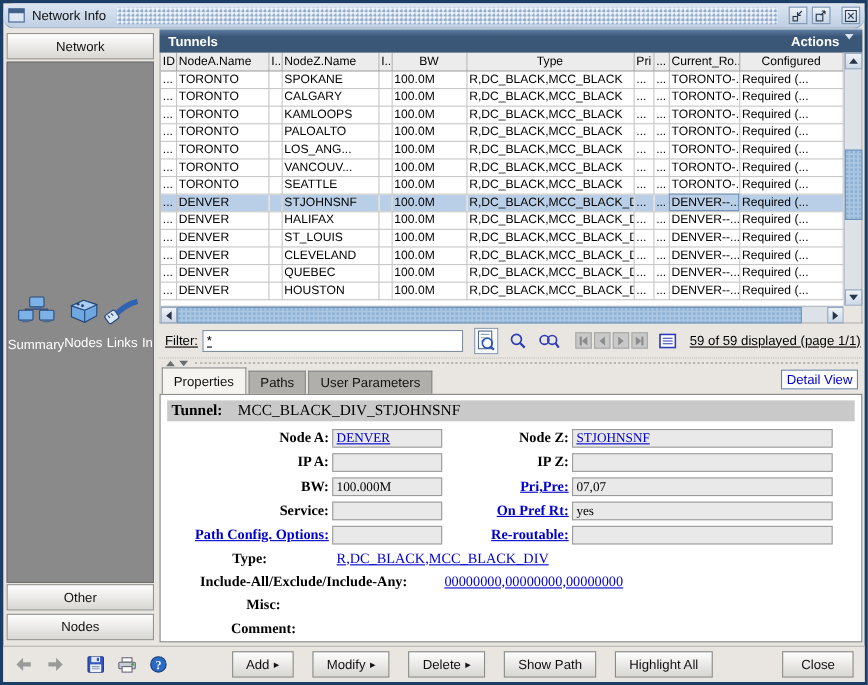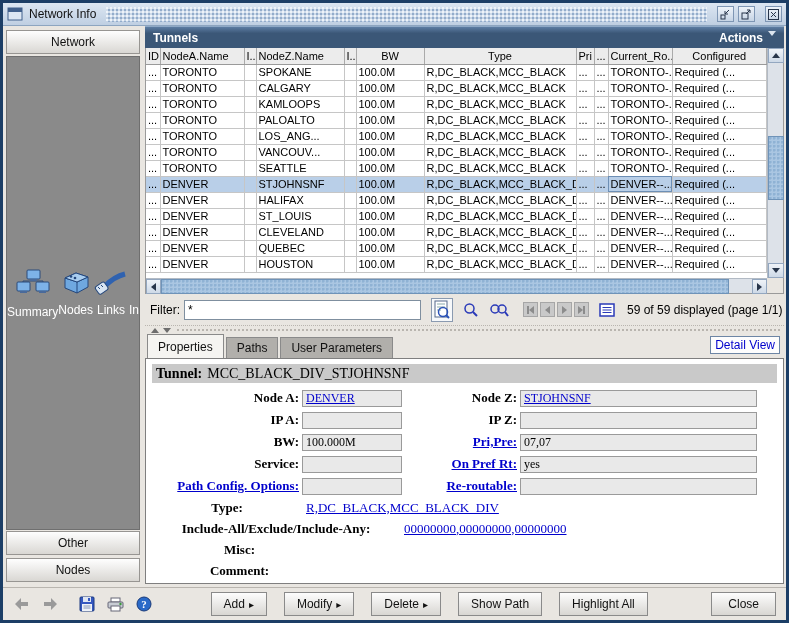--- a/index.html
+++ b/index.html
@@ -6,21 +6,21 @@
   body { background:#fff; font-family:"Liberation Sans", sans-serif; }
   .window {
     position:relative; width:789px; height:623px;
     background:#e9e6e1; border:3px solid #1c3e66;
   }
   
   .titlebar {
     position:absolute; left:0; top:0; right:0; height:23px;
     background:linear-gradient(#dce6f2,#bfcfe2);
     border-bottom:1px solid #8da5c0;
-    display:flex; align-items:center; padding:0 4px;
+    display:flex; align-items:center; padding:0 4px;border-radius:10px;
   }
   .titlebar .bumps {
     flex:1; height:15px; margin:0 10px;
     background-image:
       radial-gradient(circle at 1px 1px, #eef3f9 30%, transparent 34%),
       radial-gradient(circle at 3px 3px, #93accb 30%, transparent 34%);
     background-size:4px 4px;
   }
   .title-text { font-size:12px; color:#111; margin-left:6px; white-space:nowrap; }
   .win-controls { display:flex; gap:4px; align-items:center; }
@@ -86,21 +86,21 @@
   .tri-rt { width:0; height:0; border-top:4px solid transparent; border-bottom:4px solid transparent; border-left:5px solid #27354a; }
   .thumb {
     background-color:#aac6e2; border:1px solid #6f93b8;
     background-image:radial-gradient(circle at 1px 1px, #8fb2d4 35%, transparent 40%);
     background-size:4px 4px;
   }
   .vthumb { position:absolute; left:0; width:16px; top:88px; height:64px; }
   .hthumb { position:absolute; top:0; height:15px; left:15px; right:38px; }
   .corner { position:absolute; right:0; bottom:0; width:16px; height:15px; background:#e9e6e1; }
   
-  .filter-bar { height:31px; display:flex; align-items:center; background:#e9e6e1; padding-left:5px; }
+  .filter-bar { height:31px; display:flex; align-items:center; background:#e9e6e1; padding-left:5px;text-decoration:underline; }
   .filter-bar .f-lbl { font-size:12px; margin-right:4px; }
   .filter-input { width:237px; height:20px; border:1px solid #7f8f9f; font-size:12px; padding:0 3px; background:#fff; font-family:"Liberation Sans", sans-serif; }
   .ico-btn { background:none; border:none; padding:0; margin-left:10px; display:flex; align-items:center; cursor:default; }
   .ico-frame { border:1px solid #8a9ab0; background:#f6f8fa; padding:1px; }
   .pager { display:flex; gap:2px; margin-left:14px; }
   .pg-btn { width:15px; height:15px; background:#c9c9c9; border:1px solid #a6a6a6; display:flex; align-items:center; justify-content:center; padding:0; }
   .pg-tri-l { width:0; height:0; border-top:4px solid transparent; border-bottom:4px solid transparent; border-right:5px solid #8c8c8c; }
   .pg-tri-r { width:0; height:0; border-top:4px solid transparent; border-bottom:4px solid transparent; border-left:5px solid #8c8c8c; }
   .pg-bar { width:2px; height:8px; background:#8c8c8c; }
   .status { font-size:12px; margin-left:12px; color:#000; }
@@ -120,21 +120,21 @@
     position:absolute; right:4px; top:2px;
     border:1px solid #6d86a5; background:#fdfdfd; color:#0000cc;
     font-size:12px; padding:1px 4px;
   }
   
   .props {
     height:226px; background:#fff; border:1px solid #7f7f7f;
     padding:5px 6px; overflow:hidden; font-family:"Liberation Serif", serif;
   }
   .tunnel-bar { background:#c9c9c9; height:19px; display:flex; align-items:center; padding-left:4px; font-size:14px; }
-  .tunnel-bar b { margin-right:5px;text-align:center; }
+  .tunnel-bar b { margin-right:14px;text-align:center; }
   .prow { display:grid; grid-template-columns:150px 100px 118px 237px; align-items:center; height:22px; }
   .plabel { text-align:right; font-weight:bold; font-size:13px; padding-right:3px; white-space:nowrap; }
   .pfield { height:17px; background:#e9e9e9; border:1px solid #9a9a9a; font-size:12px; padding:0 3px; line-height:15px; white-space:nowrap; overflow:hidden; }
   .span-row { display:flex; align-items:center; height:21px; }
   .span-label { text-align:center; font-weight:bold; font-size:13px; white-space:nowrap; }
   .w1 { width:150px; } .w2 { width:248px; } .w3 { width:175px; }
   .span-val { margin-left:4px; font-size:13px; }
   a.plink, .plink { color:#0000cc; text-decoration:underline; cursor:pointer; }
   .plabel.plink, .span-label.plink { color:#0000cc; }
   

